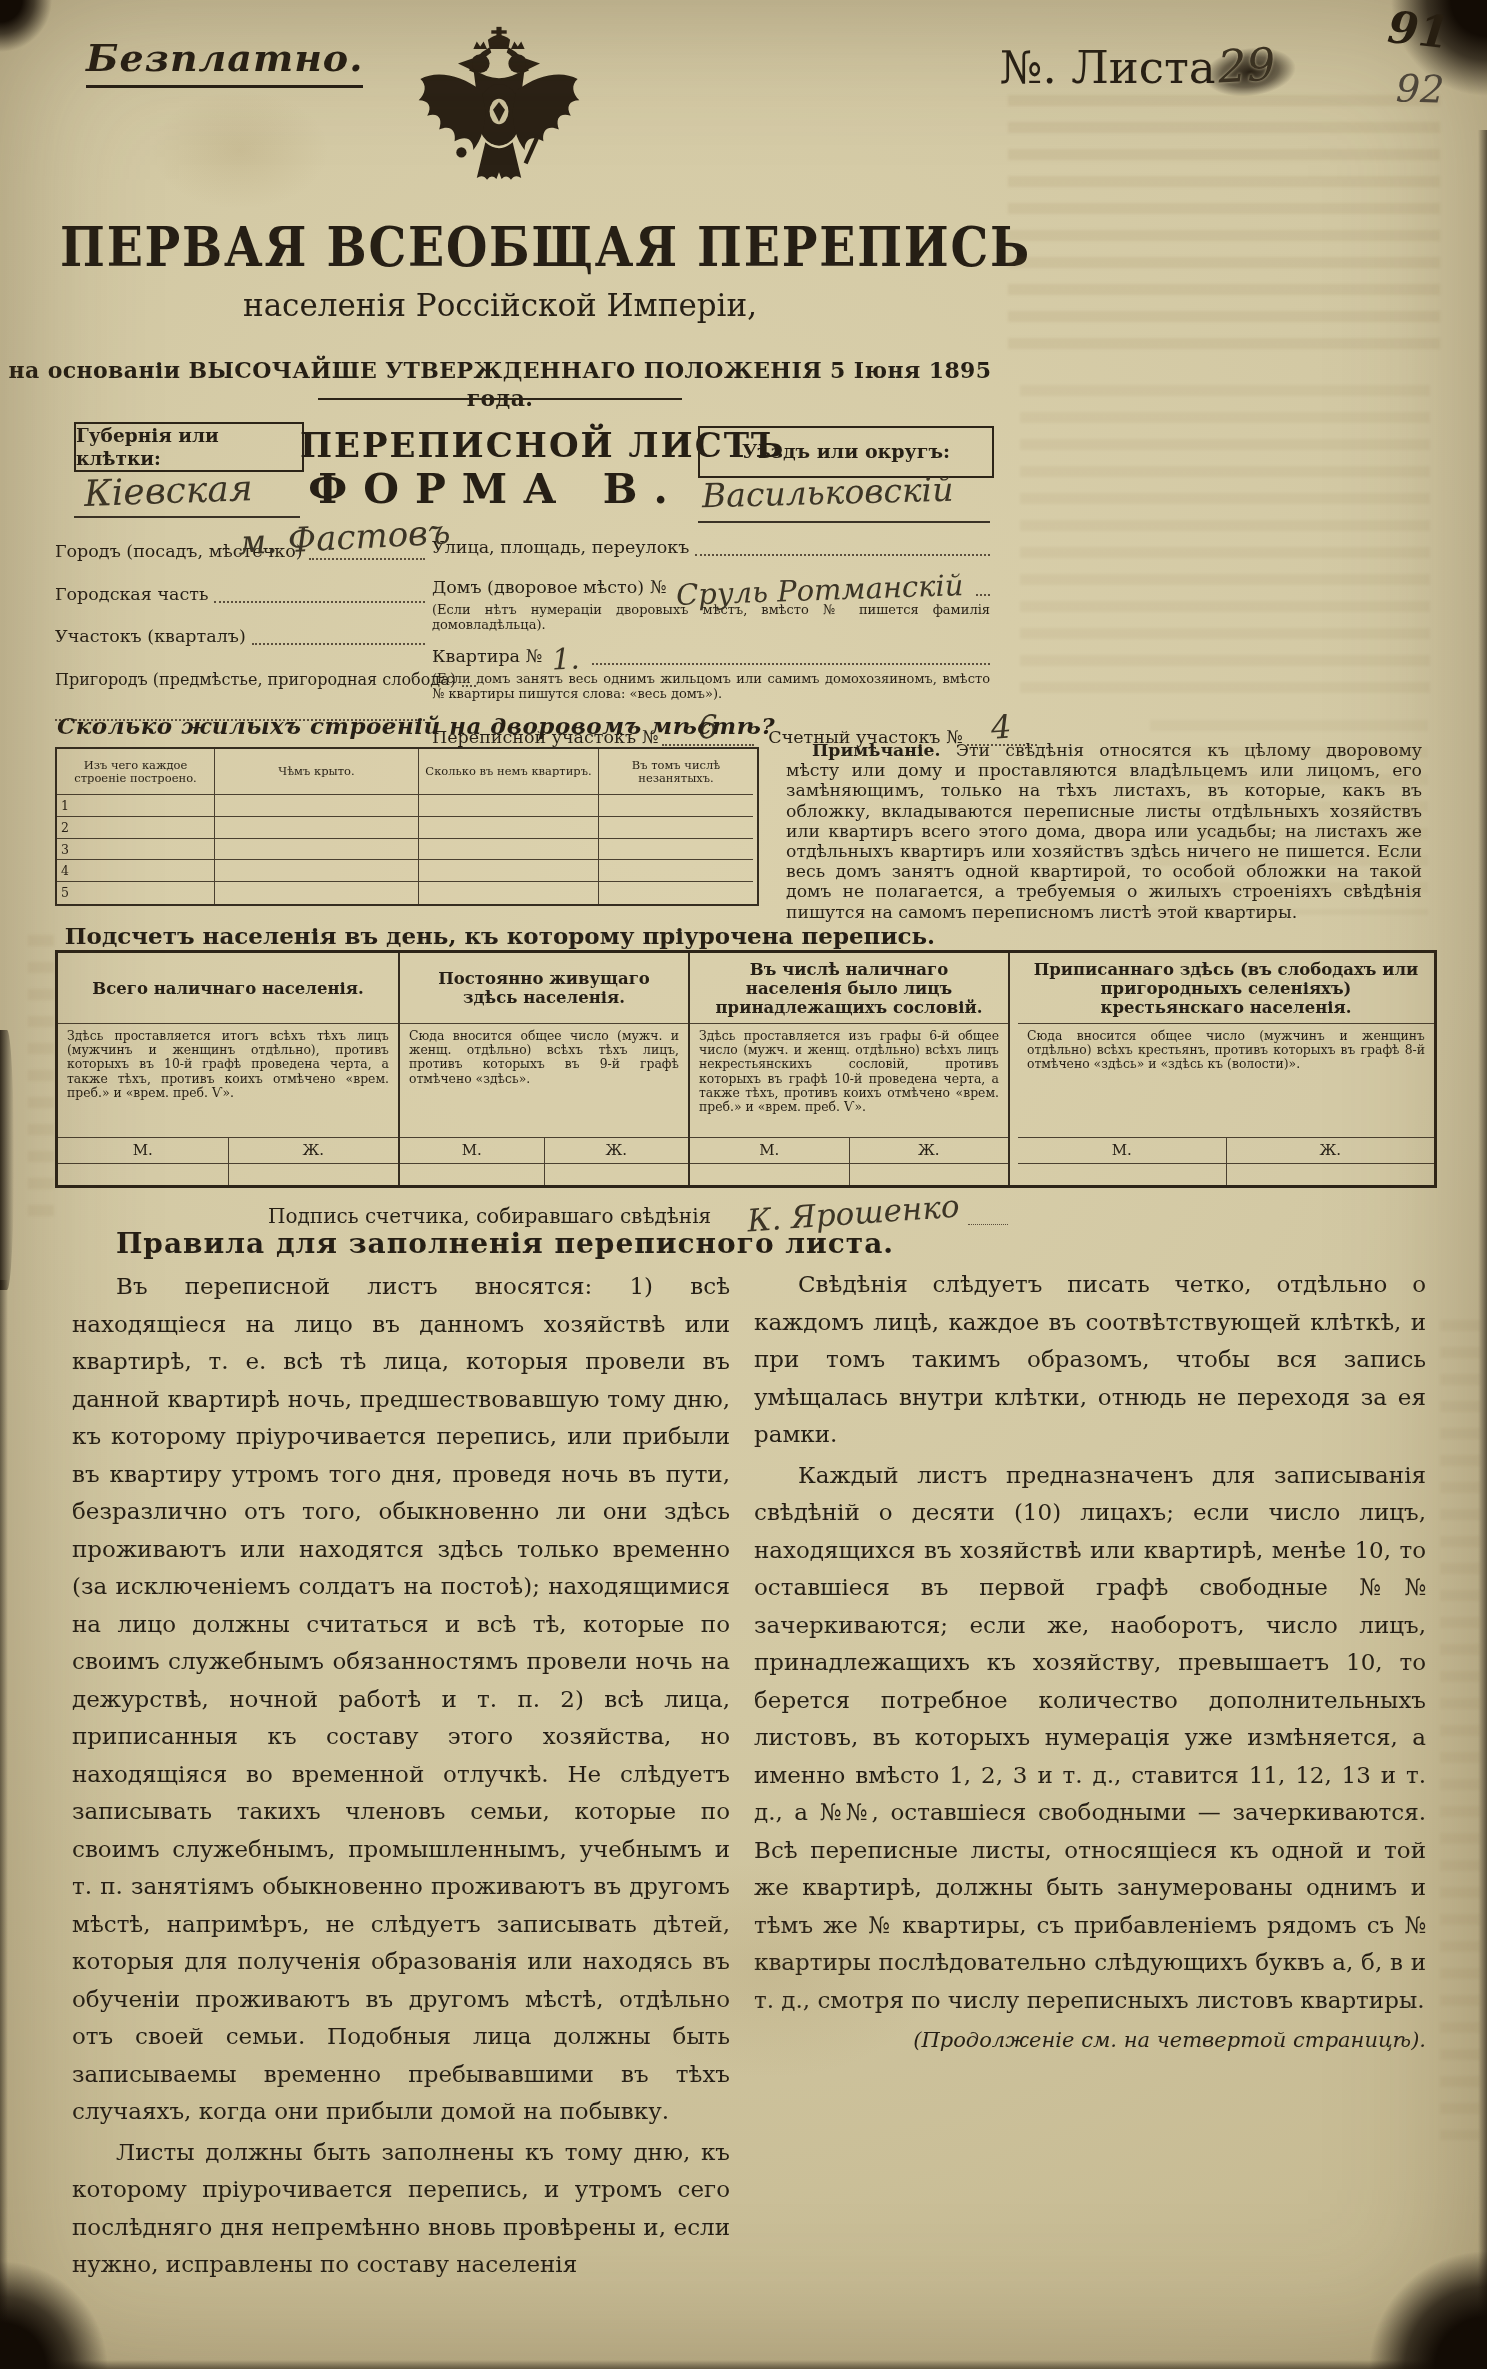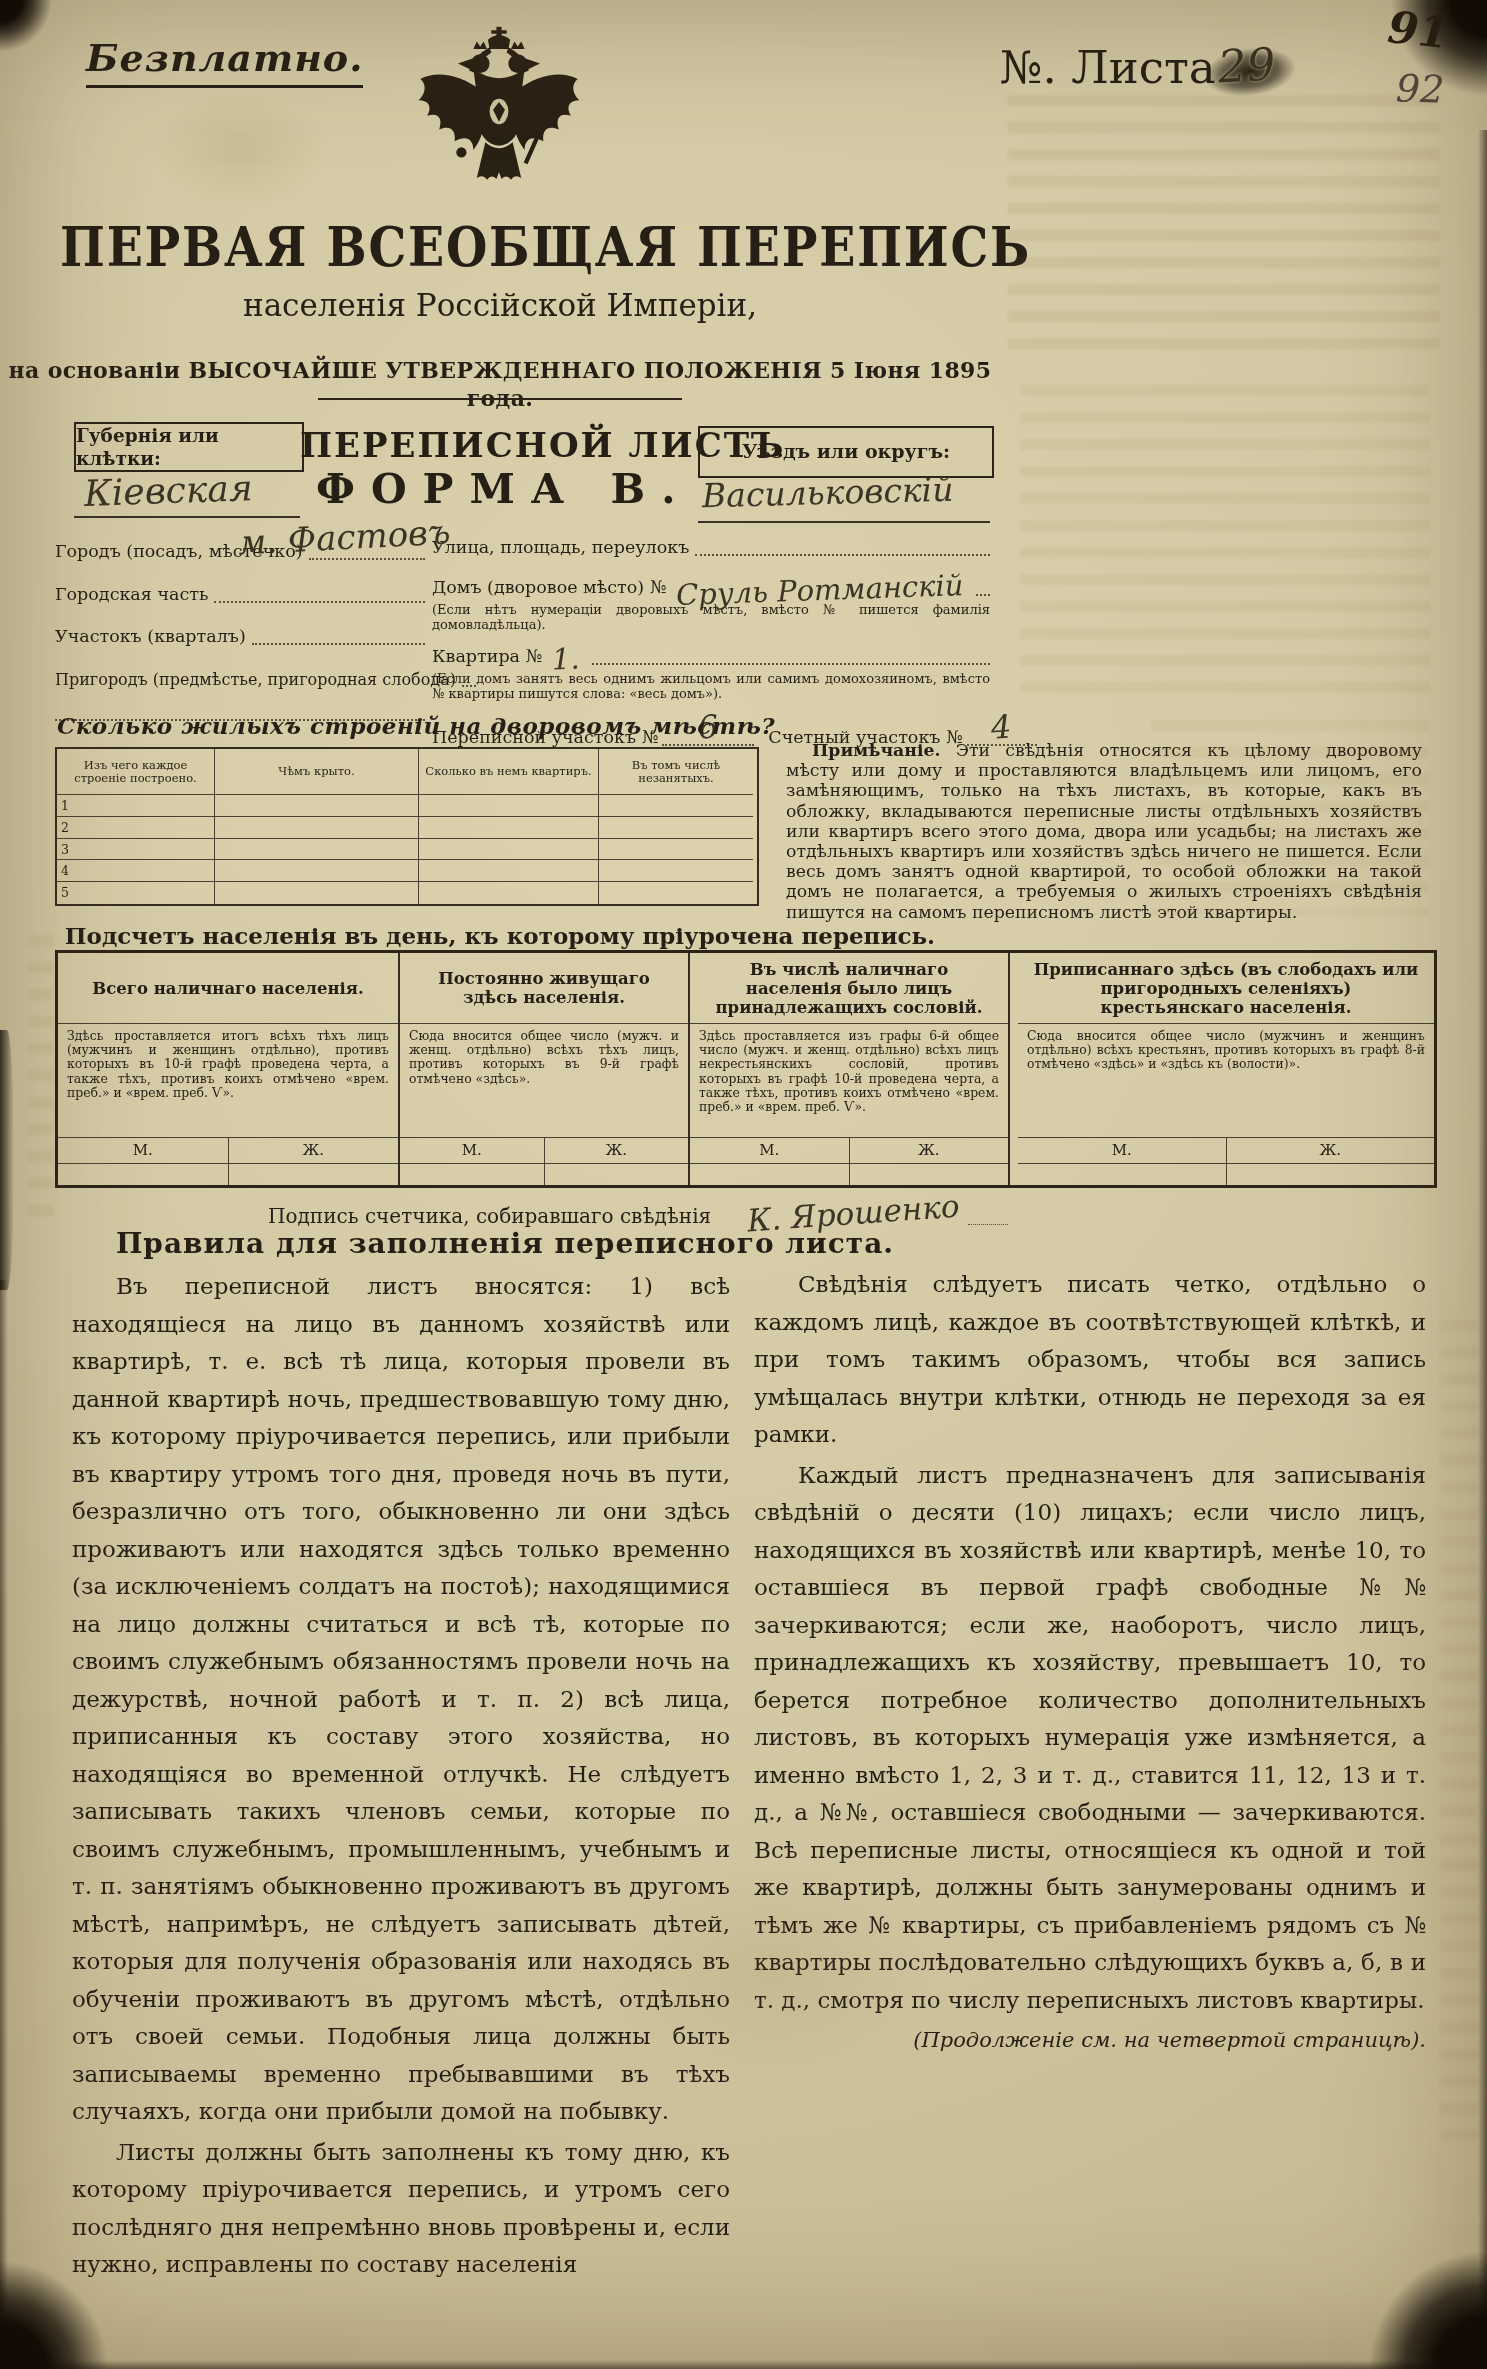--- a/index.html
+++ b/index.html
@@ -59,21 +59,21 @@
   .hbox{border:2px solid #2c2418;display:flex;align-items:center;justify-content:center;font-weight:bold;}
   .gub-box{left:74px;top:422px;width:226px;height:46px;font-size:18.5px;}
   .uezd-box{left:698px;top:426px;width:292px;height:48px;font-size:19px;}
   .hline{border-bottom:2px solid #3a3226;height:0;}
   .gub-line{left:74px;top:516px;width:226px;}
   .uezd-line{left:698px;top:521px;width:292px;}
   .hw{font-style:italic;color:#3c3526;}
   .gub-val{left:84px;top:468px;font-size:36px;transform:rotate(-2deg);}
   .uezd-val{left:702px;top:472px;font-size:33px;transform:rotate(-1.5deg);}
   .form-t1{left:300px;top:424px;width:400px;text-align:center;font-size:34px;font-weight:bold;letter-spacing:2px;white-space:nowrap;}
-  .form-t2{left:300px;top:464px;width:400px;font-size:41px;font-weight:bold;letter-spacing:16px;text-indent:16px;white-space:nowrap;}
+  .form-t2{left:288px;top:464px;width:400px;text-align:center;font-size:41px;font-weight:bold;letter-spacing:16px;text-indent:16px;white-space:nowrap;}
 
   
   .addrL{left:55px;top:521px;width:370px;font-size:17.5px;}
   .addrR{left:432px;top:521px;width:558px;font-size:17.5px;}
   .frow{display:flex;align-items:flex-end;}
   .frow .lbl{white-space:nowrap;padding-bottom:2px;}
   .frow .lead{flex:1;border-bottom:2px dotted #5a4e3c;margin-left:6px;margin-bottom:5px;min-width:14px;}
   .h44{height:44px;} .h43{height:43px;} .h42{height:42px;} .h40{height:40px;} .h38{height:38px;} .h34{height:34px;}
   .small{font-size:16px;}
   .city-hw{left:238px;top:516px;font-size:34px;transform:rotate(-3deg);z-index:2;}

